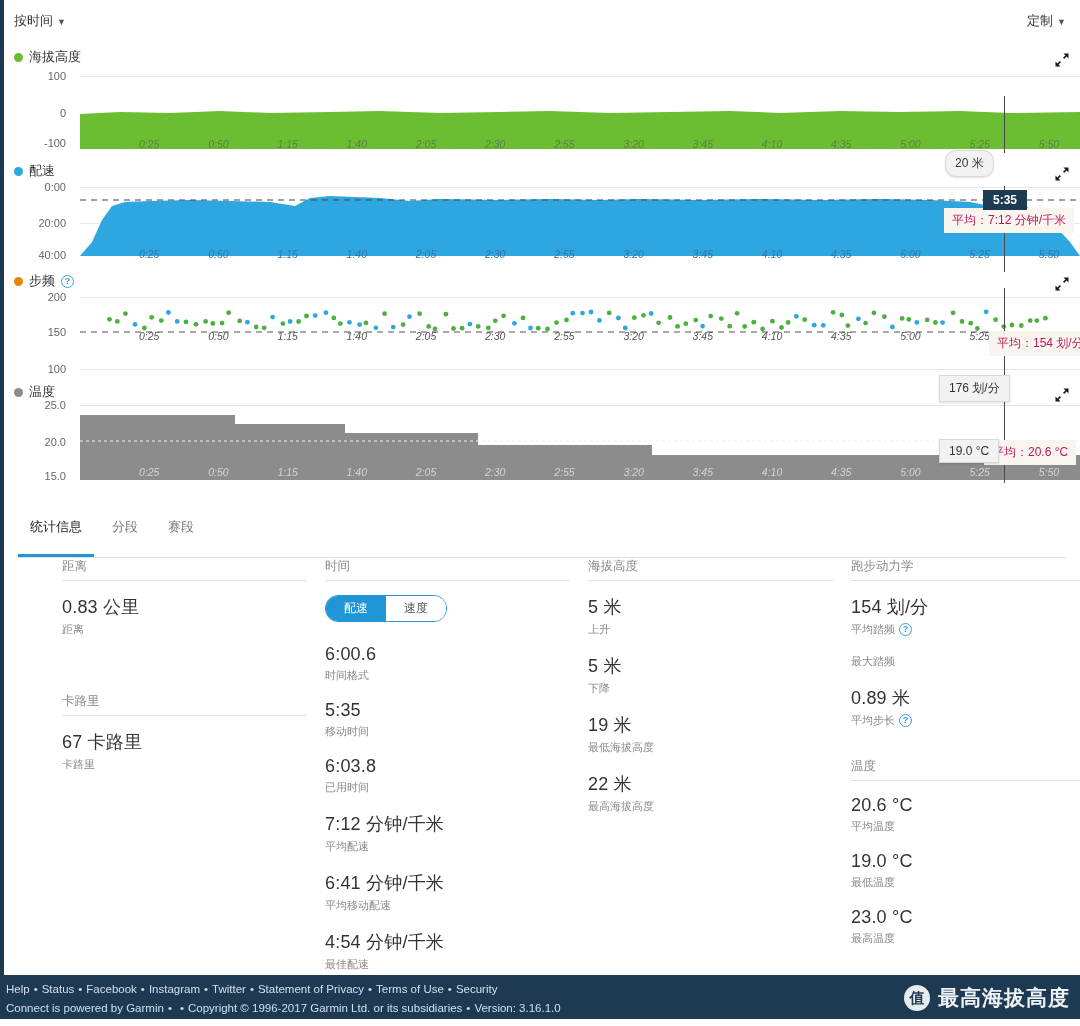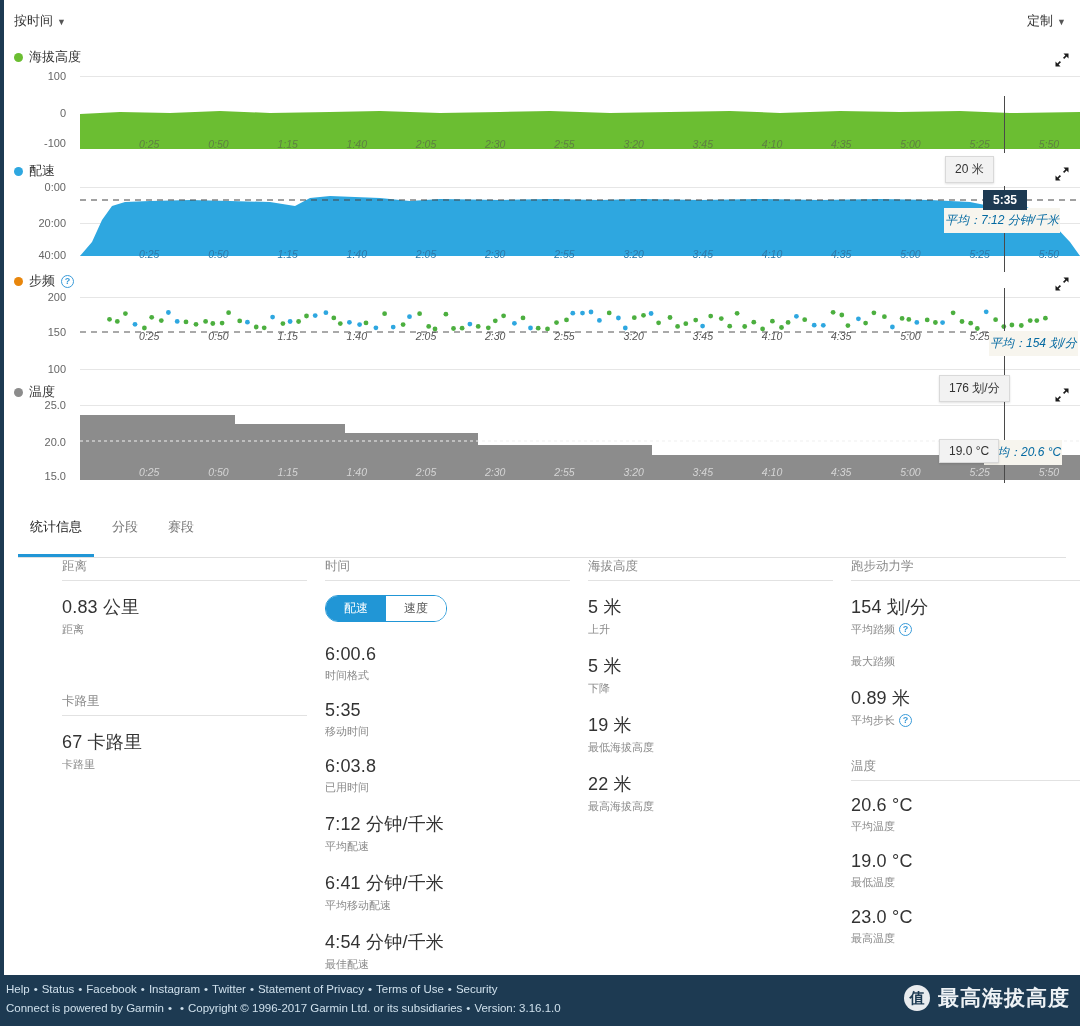--- a/index.html
+++ b/index.html
@@ -51,22 +51,22 @@
   .xtick { position:absolute; font-size:10.5px; transform:translateX(-50%); white-space:nowrap; }
 
   .cursor-line { position:absolute; width:1px; background:#4a4a4a; }
 
   .tip {
     position:absolute; background:#f2f2f2; border:1px solid #d9d9d9;
     font-size:12px; color:#333; padding:4px 9px; white-space:nowrap;
     box-shadow:0 1px 2px rgba(0,0,0,.12); z-index:6;
   }
   .tip-avg {
-    position:absolute; background:#f7f5ee; font-size:12px; color:#0369a1;
-    padding:4px 1px; white-space:nowrap; z-index:4;font-style:italic;
+    position:absolute; background:#f7f5ee; font-size:12px; color:#be185d;
+    padding:4px 8px; white-space:nowrap; z-index:4;
   }
   .tip-time {
     position:absolute; background:#1d3a52; color:#fff; font-size:12px;
     font-weight:bold; padding:3px 10px; white-space:nowrap; z-index:7;
   }
 
   
   .tabs { position:absolute; left:14px; top:512px; display:flex; gap:6px;
     border-bottom:1px solid #e0e0e0; width:1048px; }
   .tab { font-size:13px; color:#777; padding:6px 12px 18px 12px; cursor:pointer; }
@@ -83,21 +83,21 @@
   .stat .v { font-size:18px; color:#333; font-weight:400; letter-spacing:.2px;}
   .stat .l { font-size:11px; color:#8a8a8a; margin-top:3px;
     display:flex; align-items:center; gap:4px; }
   .toggle { display:inline-flex; border:1px solid #2196d6; border-radius:13px;
     overflow:hidden; margin-bottom:22px; }
   .toggle div { font-size:12px; padding:4px 18px; cursor:pointer; }
   .toggle .on { background:#2196d6; color:#fff; }
   .toggle .off { background:#fff; color:#555; }
 
   
-  .footer { position:absolute; left:0; top:975px; width:1080px; height:51px;
+  .footer { position:absolute; left:0; top:975px; width:1080px; height:44px;
     background:#1d3a52; color:#cfe0ec; font-size:11.5px; }
   .footer a { color:#cfe0ec; text-decoration:none; }
   .f1 { position:absolute; left:6px; top:8px; }
   .f2 { position:absolute; left:6px; top:27px; }
   .sep { margin:0 4px; }
   .wm { position:absolute; right:10px; top:9px; display:flex; align-items:center; gap:8px; }
   .wm-badge { width:26px; height:26px; border-radius:50%; background:#e9ecef;
     color:#1d3a52; font-size:15px; line-height:26px; text-align:center; font-weight:bold;}
   .wm-text { font-size:21px; color:#eef2f5; font-weight:bold; letter-spacing:1px;}
 </style>
@@ -133,21 +133,21 @@
       <span class="ylab" style="top:95px;">-100</span>
     </div>
     <div class="gridline" style="top:28px;"></div>
     <div class="gridline" style="top:95px;"></div>
 
     <svg style="position:absolute;left:76px;top:0;width:1000px;height:101px;" viewBox="0 0 1000 101" preserveAspectRatio="none">
       <path d="M0,66 L40,64 L90,65 L140,63 L190,65 L250,64 L300,63 L360,65 L420,64 L470,63 L530,65 L590,64 L650,63 L700,65 L760,63 L820,64 L880,63 L930,65 L1000,64 L1000,101 L0,101 Z" fill="#6BBE32"></path>
     </svg>
     <div class="cursor-line" style="left:1000px;top:48px;height:57px;"></div>
     <div class="xaxis" style="top:138px;"></div>
-    <div class="tip" style="left:941px;top:108px;">20 米</div>
+    <div class="tip" style="left:941px;top:102px;border-radius:11px;">20 米</div>
   </div>
 
   <div class="xaxis xt-elev" style="position:absolute;left:76px;top:138px;width:1000px;color:#5e7f42;">
       <span class="xtick" style="left: 69.2042px;">0:25</span>
       <span class="xtick" style="left: 138.408px;">0:50</span>
       <span class="xtick" style="left: 207.612px;">1:15</span>
       <span class="xtick" style="left: 276.817px;">1:40</span>
       <span class="xtick" style="left: 346.021px;">2:05</span>
       <span class="xtick" style="left: 415.225px;">2:30</span>
       <span class="xtick" style="left: 484.429px;">2:55</span>

